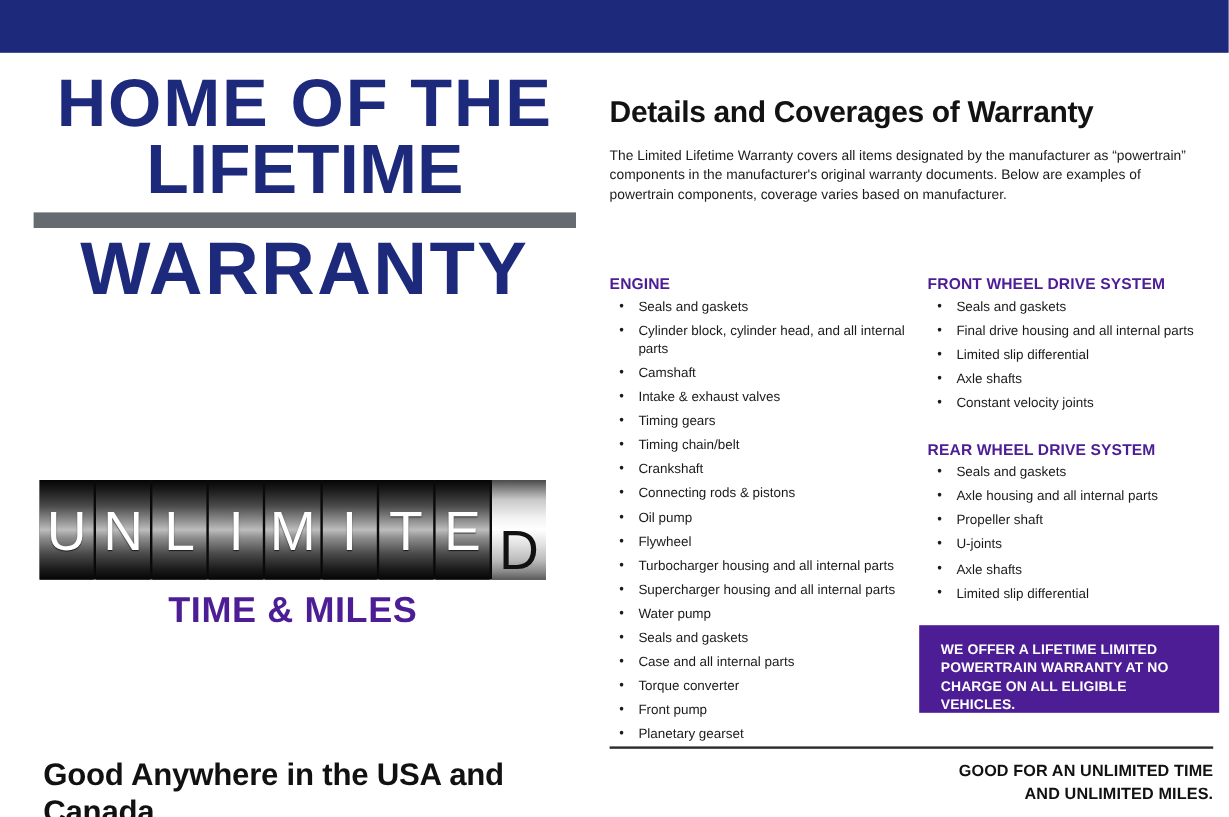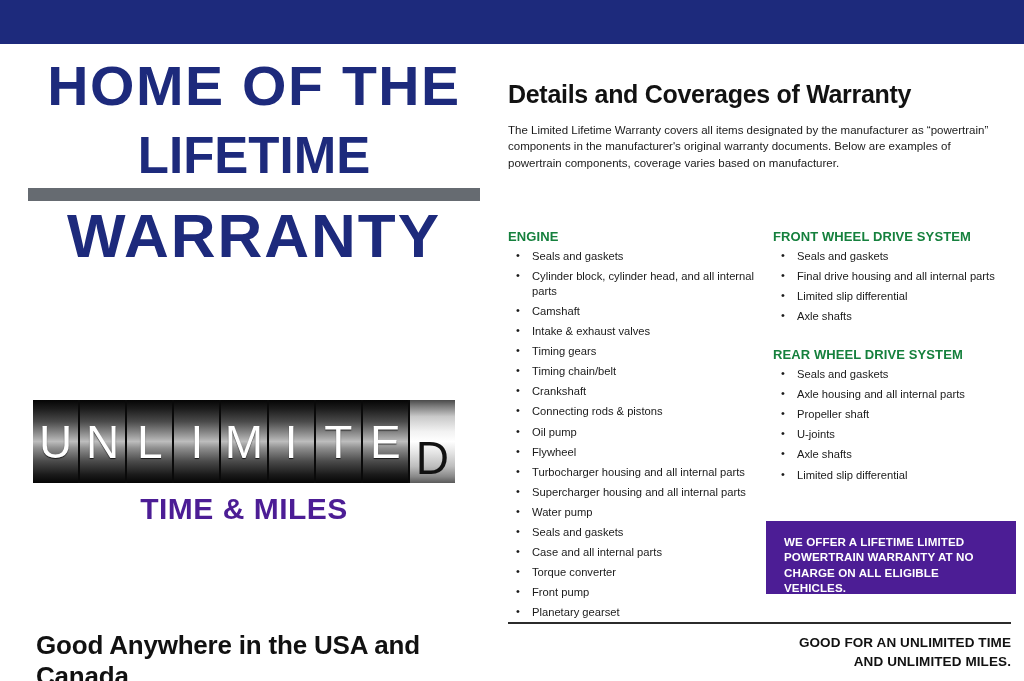--- a/index.html
+++ b/index.html
@@ -56,25 +56,25 @@
     display: block;
     font-family: "Liberation Sans Narrow", "Liberation Sans", sans-serif;
   }
   .logo-line-1 {
     font-size: 56px;
     transform: scaleX(1.02);
     transform-origin: center top;
     letter-spacing: 1.5px;
   }
   .logo-line-2 {
-    font-size: 51px;
+    font-size: 58px;
     letter-spacing: 0px;
     transform: scaleX(1.0);
     transform-origin: center top;
-    margin-top: 19px;
+    margin-top: 2px;
   }
   .logo-rule {
     height: 13px;
     background: #666b71;
     width: 452px;
     margin: 8px 0 6px 0;
   }
   .logo-line-3 {
     font-size: 62px;
     letter-spacing: 2px;
@@ -187,21 +187,21 @@
     top: 185px;
     width: 524px;
     display: flex;
   }
   .col-left  { width: 265px; padding-left: 8px; box-sizing: border-box; }
   .col-right { width: 259px; padding-left: 8px; box-sizing: border-box; }
 
   .sec-head {
     font-size: 13px;
     font-weight: bold;
-    color: #15803d;
+    color: #4c1d95;
     letter-spacing: 0.1px;
     margin: 0 0 5px 0;
   }
   .sec-head.spaced { margin-top: 23px; }
 
   ul.parts {
     list-style: none;
     margin: 0 0 0 0;
     padding: 0;
   }
@@ -349,20 +349,21 @@
         </ul>
       </div>
 
       <div class="col-right">
         <div class="sec-head">FRONT WHEEL DRIVE SYSTEM</div>
         <ul class="parts">
           <li>Seals and gaskets</li>
           <li>Final drive housing and all internal parts</li>
           <li>Limited slip differential</li>
           <li>Axle shafts</li>
+          <li>Constant velocity joints</li>
         </ul>
 
         <div class="sec-head spaced">REAR WHEEL DRIVE SYSTEM</div>
         <ul class="parts">
           <li>Seals and gaskets</li>
           <li>Axle housing and all internal parts</li>
           <li>Propeller shaft</li>
           <li>U-joints</li>
           <li>Axle shafts</li>
           <li>Limited slip differential</li>

